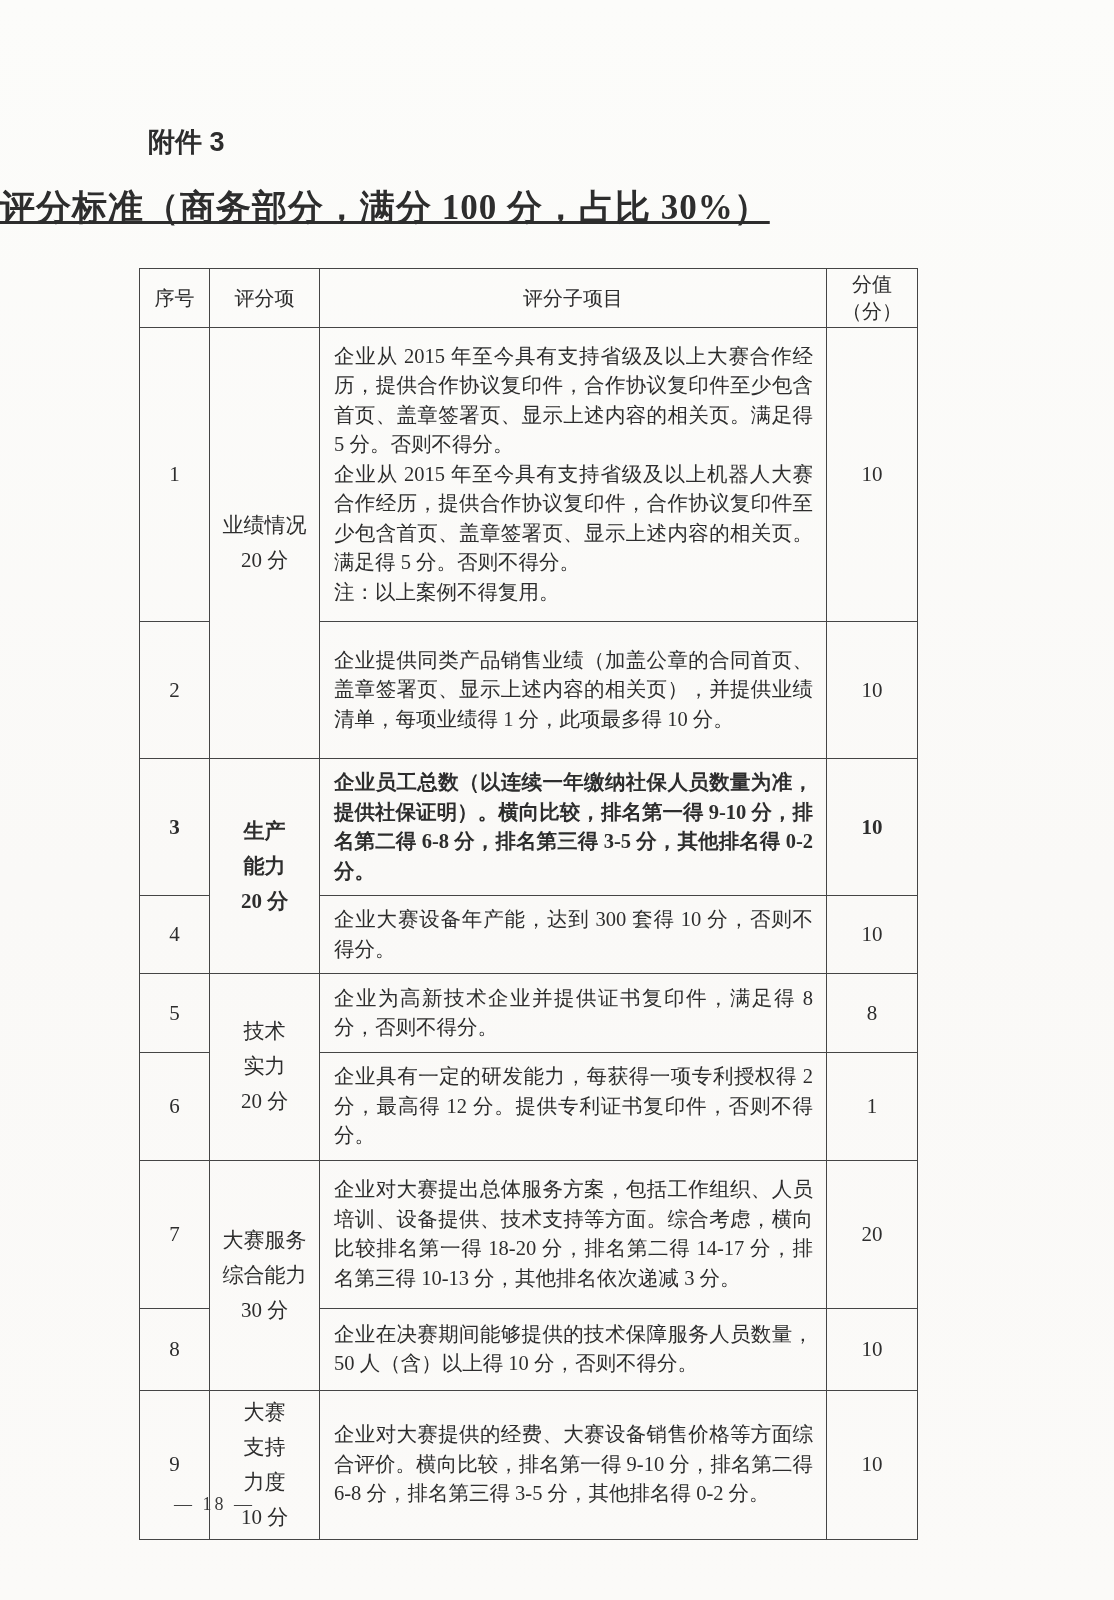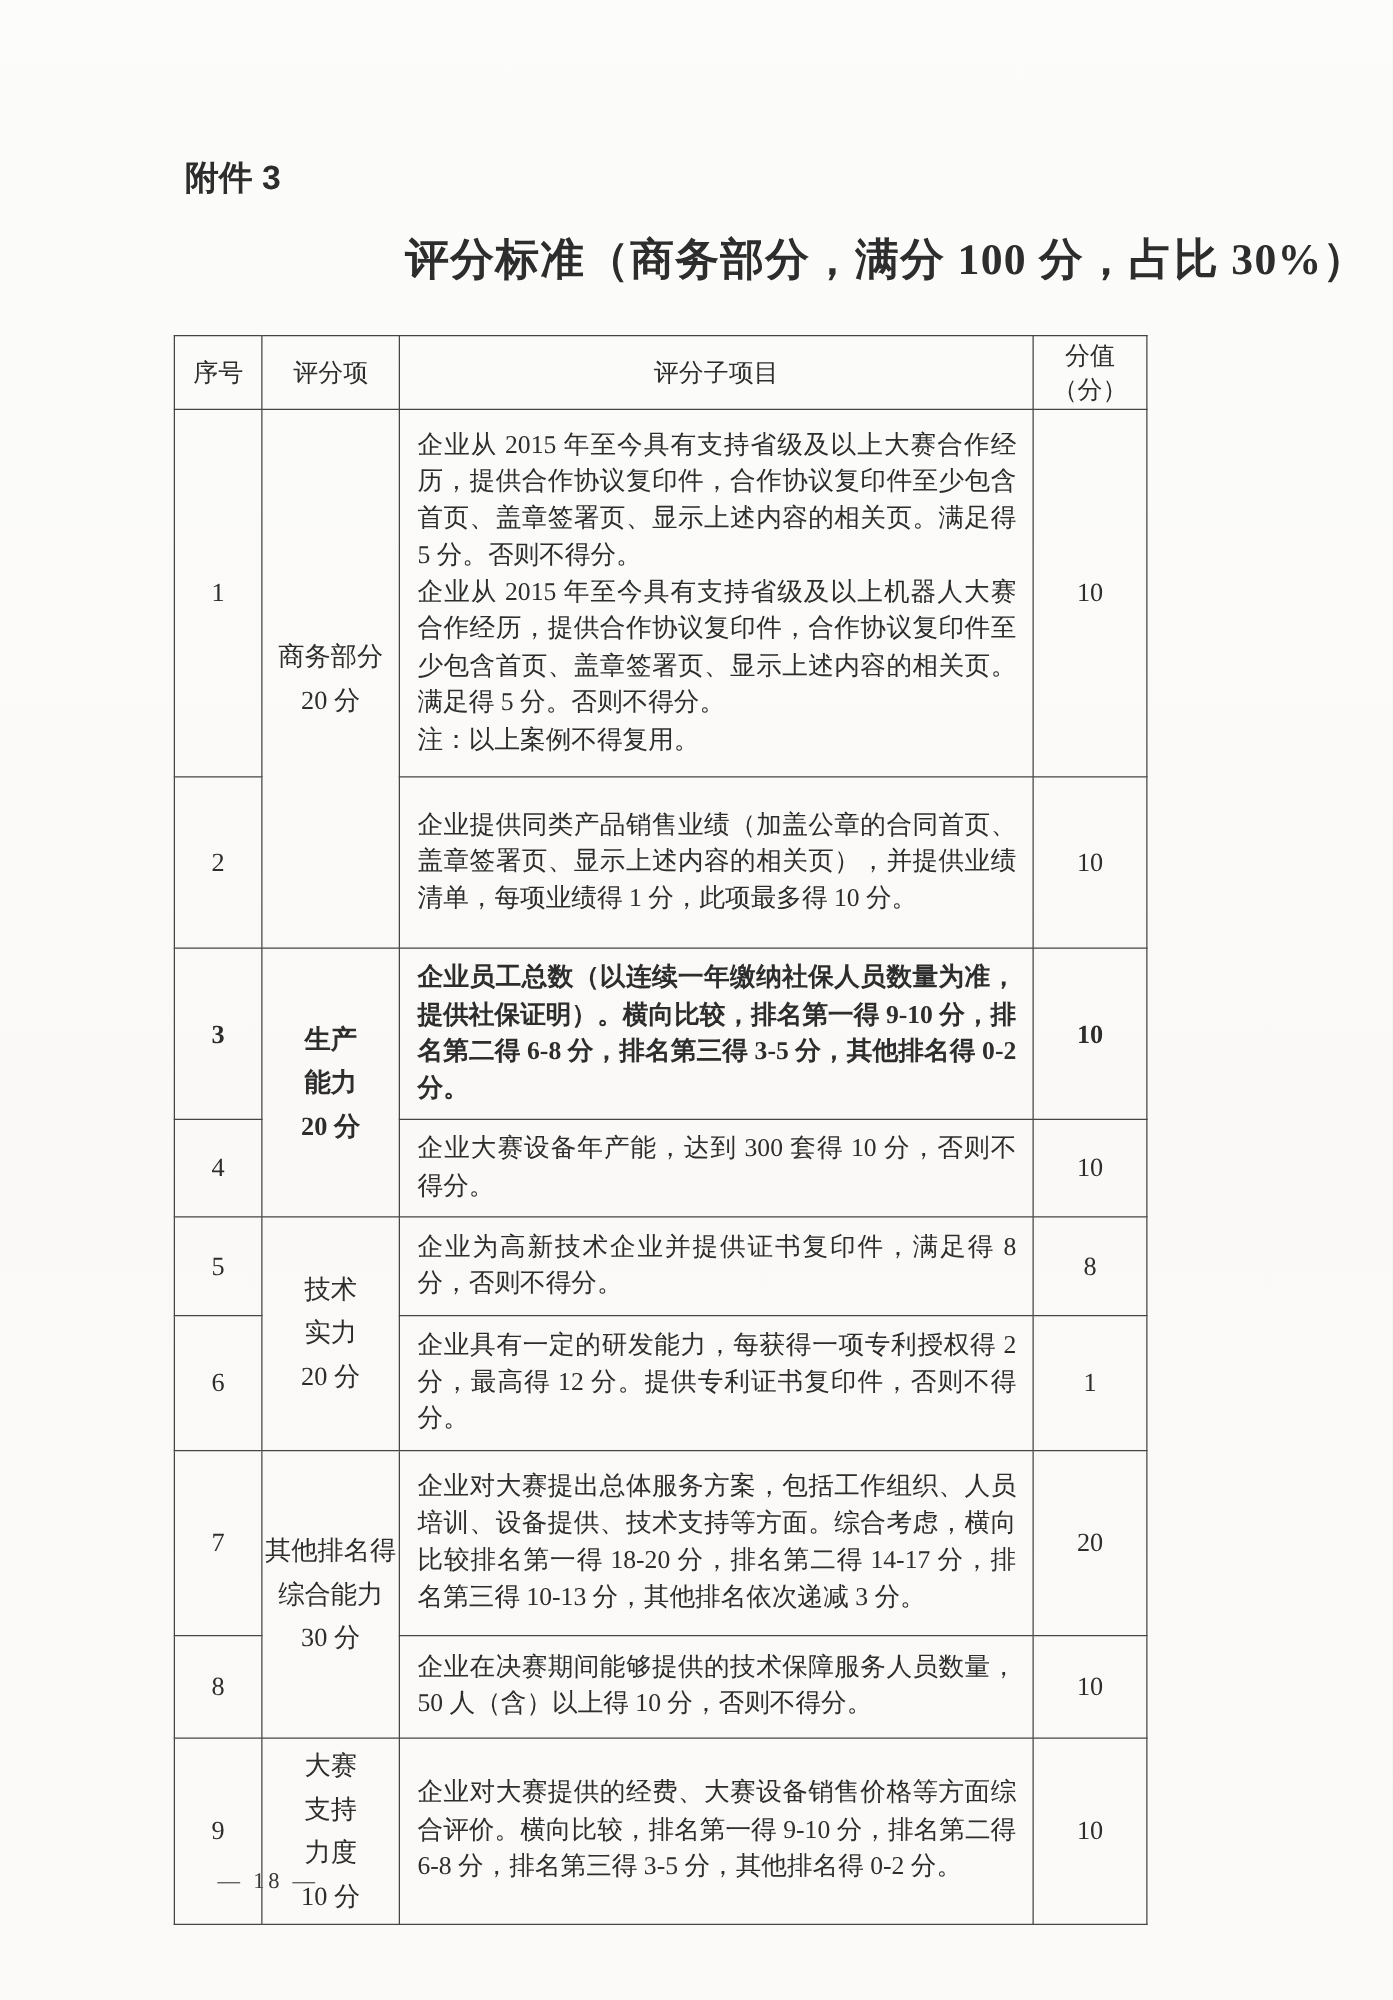--- a/index.html
+++ b/index.html
@@ -13,21 +13,21 @@
     position:relative;width:1114px;height:1600px;overflow:hidden;
     background:linear-gradient(180deg,#fcfcfa 0%,#faf9f7 55%,#fbfaf8 100%);
   }
   .attachment{
     position:absolute;left:148px;top:124px;
     font-size:27px;font-weight:600;
     font-family:"Liberation Sans","DejaVu Sans",sans-serif;
   }
   .title{
     position:absolute;left:0;right:20px;top:184px;margin:0;
-    text-align:right;font-size:35px;font-weight:700;letter-spacing:1px;
+    text-align:left;font-size:35px;font-weight:700;letter-spacing:1px;text-decoration:underline;
   }
   table.score-table{
     position:absolute;left:139px;top:268px;width:778px;
     border-collapse:collapse;table-layout:fixed;
   }
   .score-table th,.score-table td{
     border:1.8px solid #454545;
     vertical-align:middle;
     background:transparent;
   }
@@ -81,21 +81,21 @@
         <th>序号</th>
         <th>评分项</th>
         <th>评分子项目</th>
         <th>分值（分）</th>
       </tr>
     </thead>
     <tbody>
       <tr class="h-r1">
         <td class="num">1</td>
         <td class="cat" rowspan="2">
-          <span>商务部分</span>
+          <span>业绩情况</span>
           <span>20 分</span>
         </td>
         <td class="crit">
           <p>企业从 2015 年至今具有支持省级及以上大赛合作经历，提供合作协议复印件，合作协议复印件至少包含首页、盖章签署页、显示上述内容的相关页。满足得 5 分。否则不得分。</p>
           <p>企业从 2015 年至今具有支持省级及以上机器人大赛合作经历，提供合作协议复印件，合作协议复印件至少包含首页、盖章签署页、显示上述内容的相关页。满足得 5 分。否则不得分。</p>
           <p>注：以上案例不得复用。</p>
         </td>
         <td class="score">10</td>
       </tr>
       <tr class="h-r2">
@@ -139,21 +139,21 @@
       <tr class="h-r6">
         <td class="num">6</td>
         <td class="crit">
           <p>企业具有一定的研发能力，每获得一项专利授权得 2 分，最高得 12 分。提供专利证书复印件，否则不得分。</p>
         </td>
         <td class="score">1</td>
       </tr>
       <tr class="h-r7">
         <td class="num">7</td>
         <td class="cat" rowspan="2">
-          <span>其他排名得</span>
+          <span>大赛服务</span>
           <span>综合能力</span>
           <span>30 分</span>
         </td>
         <td class="crit">
           <p>企业对大赛提出总体服务方案，包括工作组织、人员培训、设备提供、技术支持等方面。综合考虑，横向比较排名第一得 18-20 分，排名第二得 14-17 分，排名第三得 10-13 分，其他排名依次递减 3 分。</p>
         </td>
         <td class="score">20</td>
       </tr>
       <tr class="h-r8">
         <td class="num">8</td>

